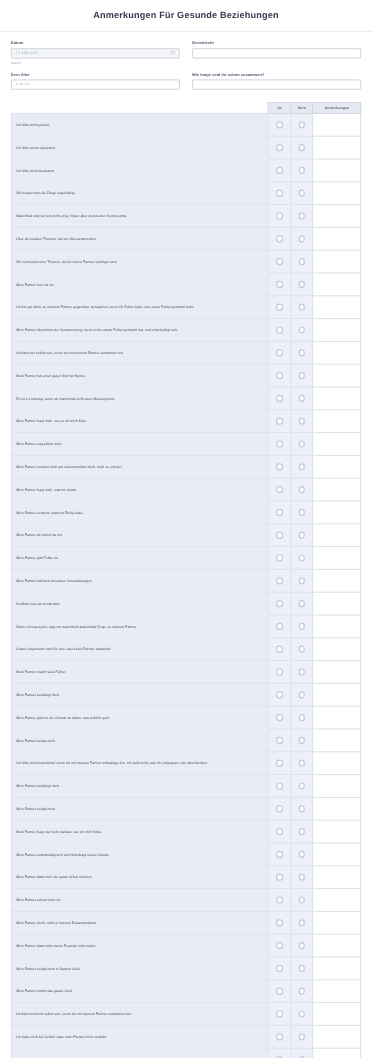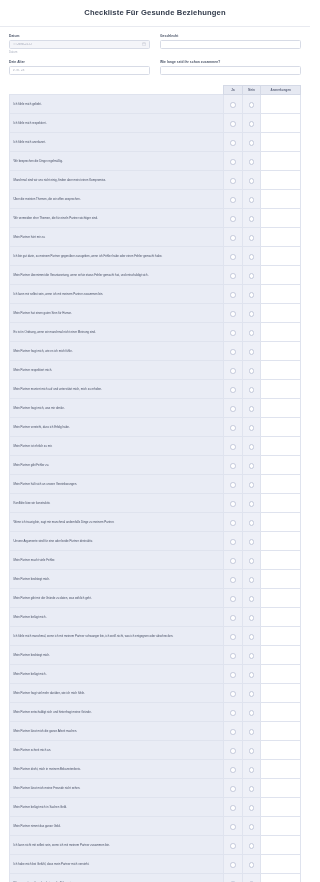--- a/index.html
+++ b/index.html
@@ -149,21 +149,21 @@
     border: 0.7px solid #c3c9da;
     border-radius: 50%;
     background: #ffffff;
     vertical-align: middle;
   }
 </style>
 </head>
 <body>
 
 <header class="page-header">
-  <h1 class="page-title">Checkliste Für Gesunde Beziehungen</h1>
+  <h1 class="page-title">Anmerkungen Für Gesunde Beziehungen</h1>
 </header>
 
 <section class="form-section">
   <div class="form-grid">
 
     <div class="field">
       <label class="field-label">Datum</label>
       <div class="field-control is-filled">
         <span class="field-value">TT-MM-JJJJ</span>
         <svg class="calendar-icon" viewBox="0 0 16 16" fill="none" stroke="#8b92a6" stroke-width="1.4">

